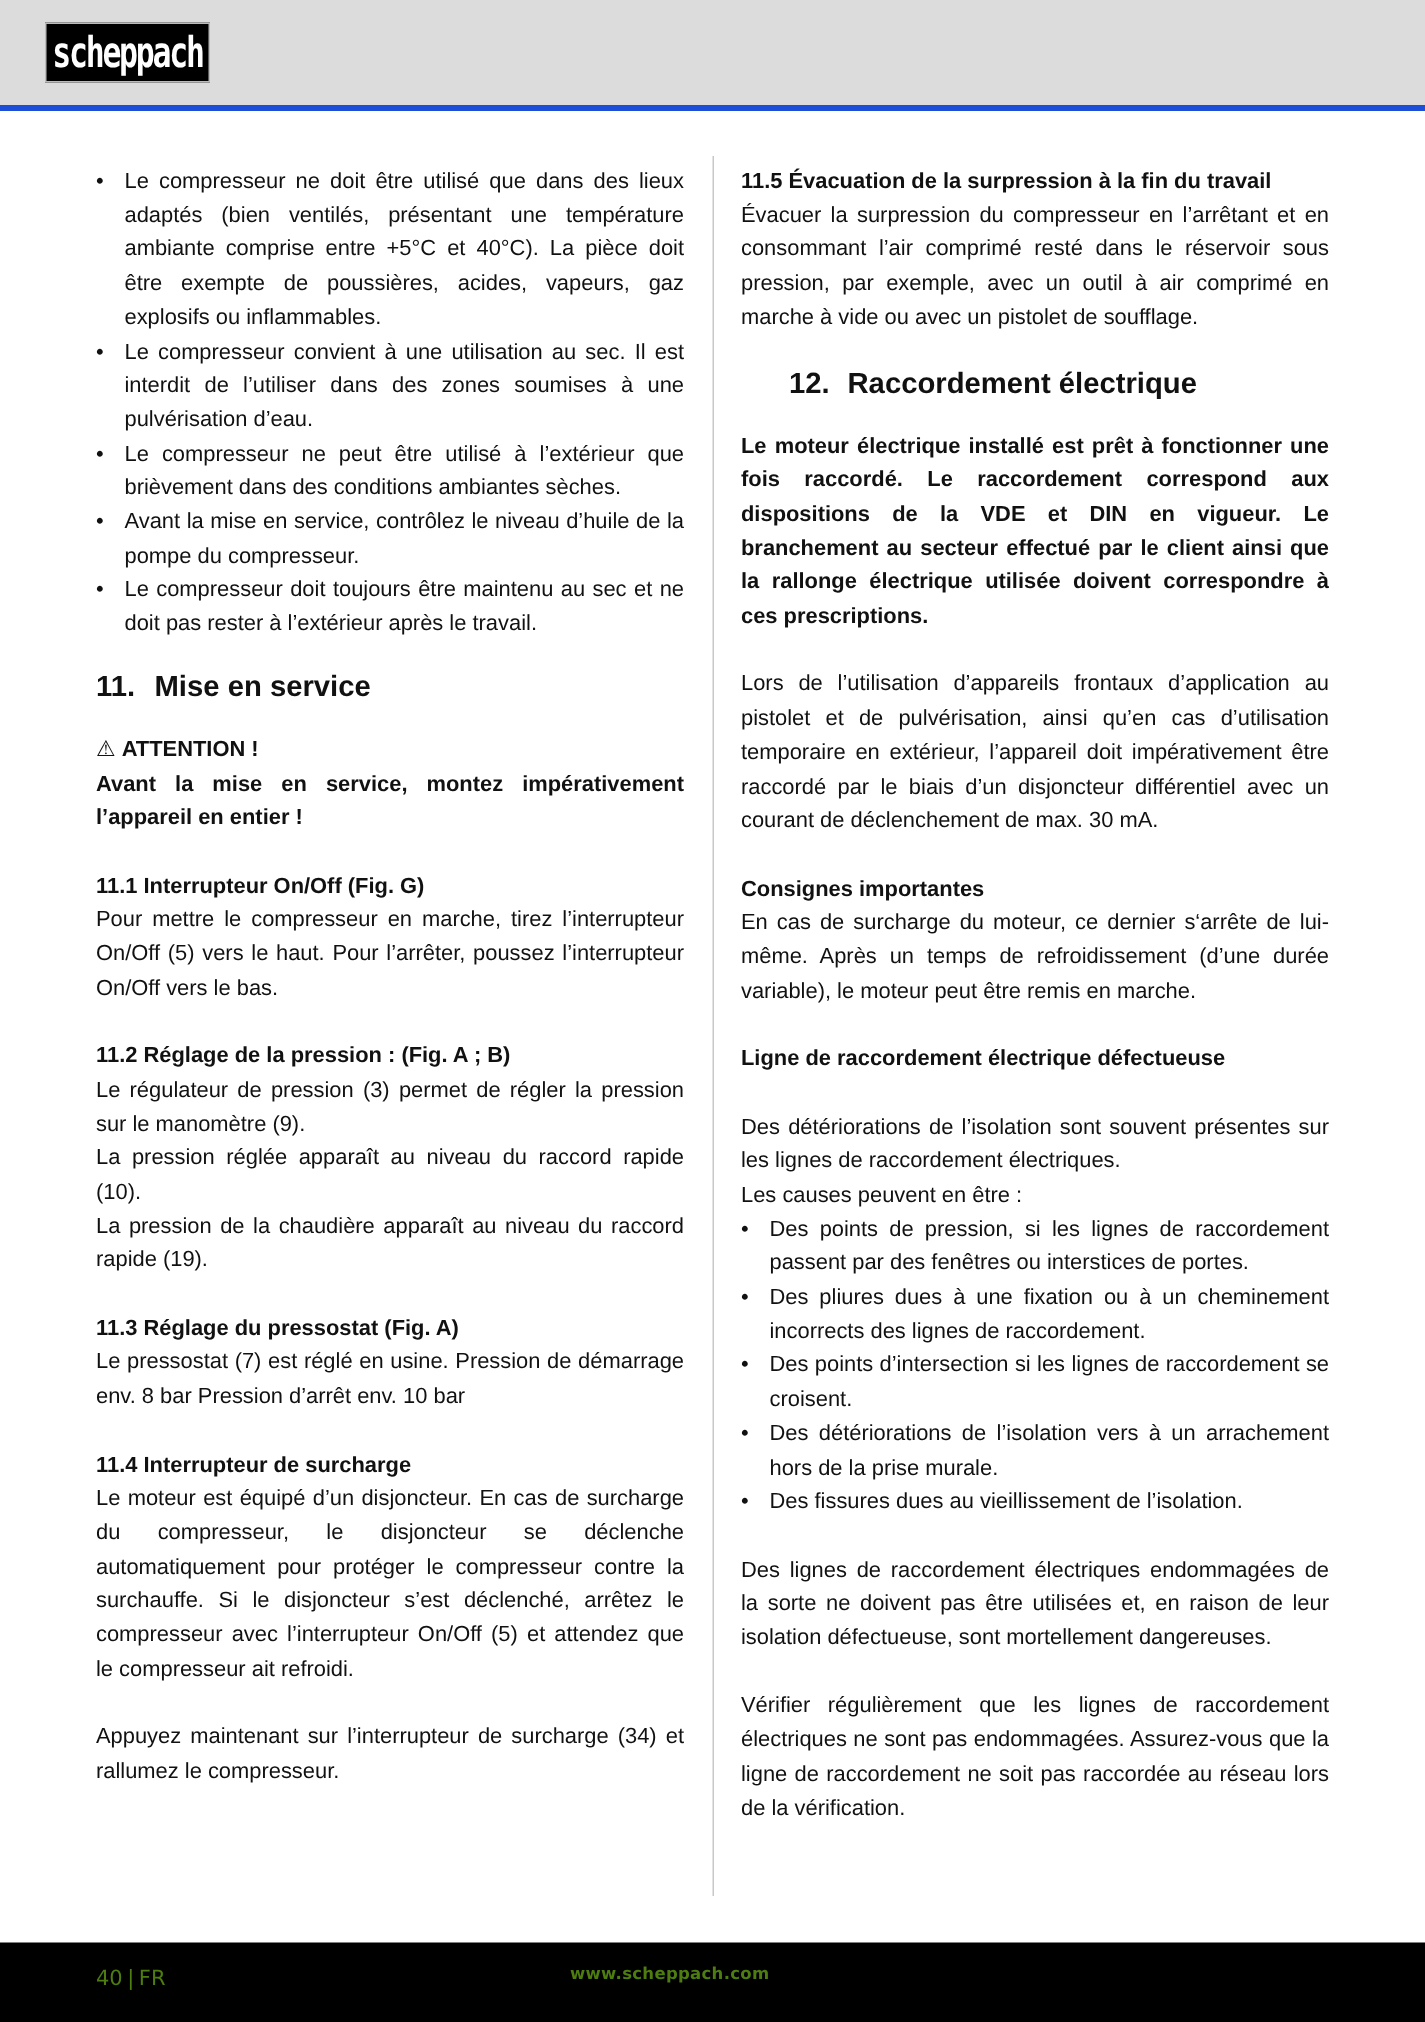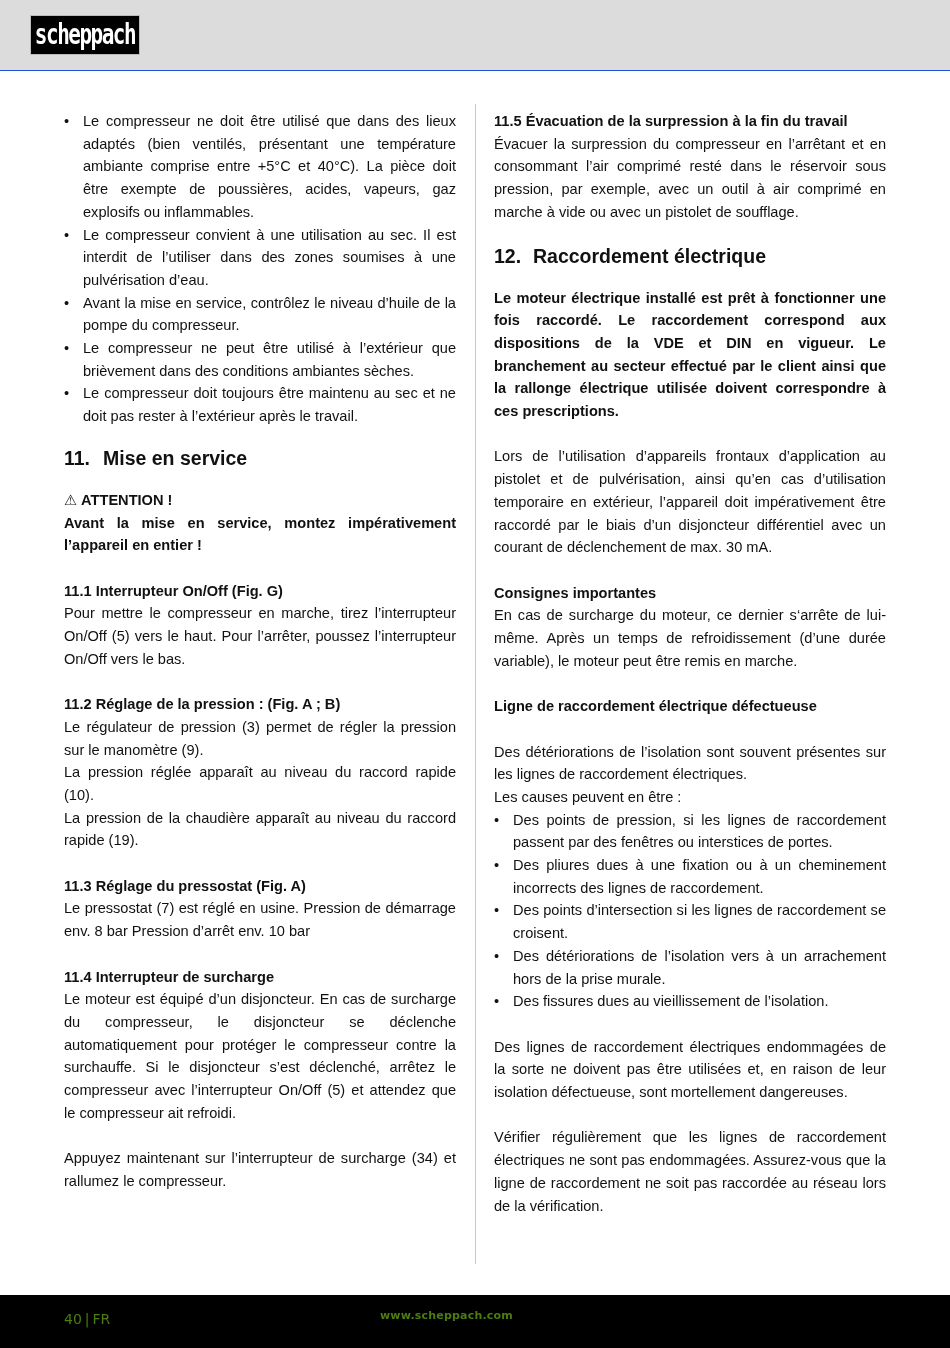--- a/index.html
+++ b/index.html
@@ -1,17 +1,17 @@
 <!DOCTYPE html>
 <html><head>
 <meta charset="utf-8">
 <style>
   html, body { margin:0; padding:0; }
   body { width:950px; height:1348px; position:relative; background:#ffffff; font-family:"Liberation Sans", sans-serif; color:#111; overflow:hidden; }
-  .header { position:absolute; left:0; top:0; width:950px; height:70px; background:#dcdcdc; border-bottom:1px solid #1d4ed8; }
+  .header { position:absolute; left:0; top:0; width:950px; height:70px; background:#dcdcdc; border-bottom:4px solid #1d4ed8; }
   .logo { position:absolute; left:30px; top:15px; width:110px; height:40px; background:#000; border:1px solid #bbb; box-sizing:border-box; display:flex; align-items:center; justify-content:center; }
   .logo span { color:#fff; font-family:"DejaVu Sans Mono", monospace; font-weight:bold; font-size:21px; letter-spacing:-1.5px; transform:scaleY(1.35); display:inline-block; }
   .col { position:absolute; top:110px; width:392px; font-size:14.6px; line-height:22.7px; }
   .col.left { left:64px; }
   .col.right { left:494px; }
   .divider { position:absolute; left:475px; top:104px; width:1px; height:1160px; background:#c8c8c8; }
   p { margin:0; text-align:justify; }
   .b { font-weight:bold; }
   .gap { height:22.7px; }
   .h1 { font-weight:bold; font-size:19.5px; line-height:24px; margin:16px 0 0 0; }
@@ -31,22 +31,22 @@
 <div class="header">
   <div class="logo">
     <span>scheppach</span>
   </div>
 </div>
 
 <div class="col left">
   <ul>
     <li>Le compresseur ne doit être utilisé que dans des lieux adaptés (bien ventilés, présentant une température ambiante comprise entre +5°C et 40°C). La pièce doit être exempte de poussières, acides, vapeurs, gaz explosifs ou inflammables.</li>
     <li>Le compresseur convient à une utilisation au sec. Il est interdit de l’utiliser dans des zones soumises à une pulvérisation d’eau.</li>
+    <li>Le compresseur ne peut être utilisé à l’extérieur que brièvement dans des conditions ambiantes sèches.</li>
     <li>Avant la mise en service, contrôlez le niveau d’huile de la pompe du compresseur.</li>
-    <li>Le compresseur ne peut être utilisé à l’extérieur que brièvement dans des conditions ambiantes sèches.</li>
     <li>Le compresseur doit toujours être maintenu au sec et ne doit pas rester à l’extérieur après le travail.</li>
   </ul>
 
   <div class="h1" style="margin-top:18px;">
     <span class="num">11.</span><span>Mise en service</span>
   </div>
   <div class="gap" style="height:19px"></div>
   <p class="b">
     <span class="warn-icon">⚠</span><span>ATTENTION !</span>
   </p>
@@ -72,21 +72,21 @@
   <div class="gap"></div>
   <p>Appuyez maintenant sur l’interrupteur de surcharge (34) et rallumez le compresseur.</p>
 </div>
 
 <div class="divider"></div>
 
 <div class="col right">
   <p class="b">11.5 Évacuation de la surpression à la fin du travail</p>
   <p>Évacuer la surpression du compresseur en l’arrêtant et en consommant l’air comprimé resté dans le réservoir sous pression, par exemple, avec un outil à air comprimé en marche à vide ou avec un pistolet de soufflage.</p>
 
-  <div class="h1" style="margin-top:20px;">
+  <div class="h1" style="margin-top:20px;margin-left:32px;">
     <span class="num">12.</span><span>Raccordement électrique</span>
   </div>
   <div class="gap" style="height:19px"></div>
   <p class="b">Le moteur électrique installé est prêt à fonctionner une fois raccordé. Le raccordement correspond aux dispositions de la VDE et DIN en vigueur. Le branchement au secteur effectué par le client ainsi que la rallonge électrique utilisée doivent correspondre à ces prescriptions.</p>
   <div class="gap"></div>
   <p>Lors de l’utilisation d’appareils frontaux d’application au pistolet et de pulvérisation, ainsi qu’en cas d’utilisation temporaire en extérieur, l’appareil doit impérativement être raccordé par le biais d’un disjoncteur différentiel avec un courant de déclenchement de max. 30 mA.</p>
   <div class="gap"></div>
 
   <p class="b">Consignes importantes</p>
   <p>En cas de surcharge du moteur, ce dernier s‘arrête de lui-même. Après un temps de refroidissement (d’une durée variable), le moteur peut être remis en marche.</p>

